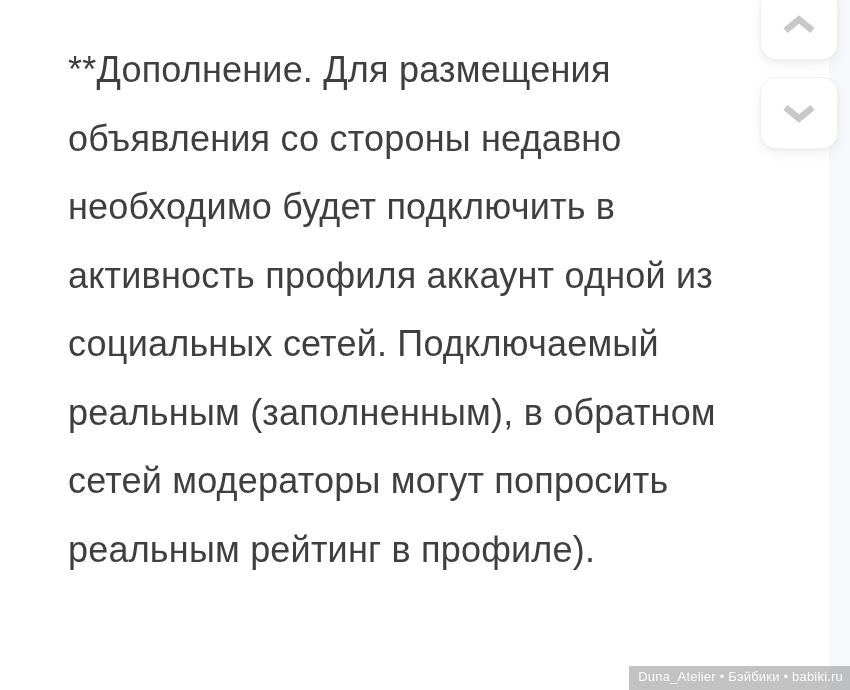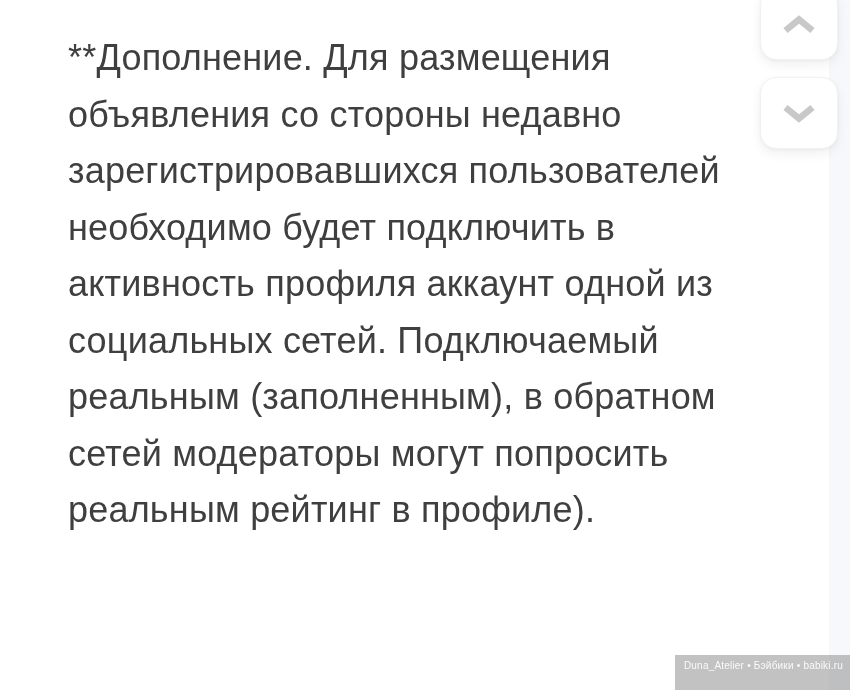--- a/index.html
+++ b/index.html
@@ -26,21 +26,21 @@
   .text-block {
     position: absolute;
     left: 68px; top: 30px;
     width: 745px;
     font-size: 36px;
     line-height: 56.5px;
     font-weight: 400;
     color: #3f3f3f;
     letter-spacing: 0.2px;
   }
-  .text-line { white-space: nowrap; }
+  .text-line { white-space: nowrap; margin-top: 12px; }
   
   .scroll-btn {
     position: absolute;
     left: 760px;
     width: 78px; height: 72px;
     background: #ffffff;
     border: 1px solid #f1f1f4;
     border-radius: 16px;
     box-shadow: 0 5px 12px rgba(0,0,0,0.06), 0 1px 3px rgba(0,0,0,0.04);
     display: flex;
@@ -49,41 +49,40 @@
     cursor: pointer;
     padding: 0;
   }
   .scroll-btn.up { top: -12px; }
   .scroll-btn.down { top: 77px; }
   .scroll-btn svg { display: block; }
   
   .watermark {
     position: absolute;
     right: 0; bottom: 0;
-    height: 35px;
+    height: 24px;
     background: rgba(143,143,143,0.55);
     color: rgba(255,255,255,0.92);
-    font-size: 10px;
+    font-size: 13px;
     line-height: 21px;
     padding: 0 7px 16px 9px;
     letter-spacing: 0.2px;
     white-space: nowrap;
   }
 </style>
 </head>
 <body>
 
 <div class="stage">
 
   <div class="gutter"></div>
 
   <div class="text-block">
     <div class="text-line">**Дополнение. Для размещения</div>
     <div class="text-line">объявления со стороны недавно</div>
-    <div class="text-line">зарегистрировавшихся пользователей</div>
     <div class="text-line">необходимо будет подключить в</div>
     <div class="text-line">активность профиля аккаунт одной из</div>
     <div class="text-line">социальных сетей. Подключаемый</div>
     <div class="text-line">реальным (заполненным), в обратном</div>
     <div class="text-line">сетей модераторы могут попросить</div>
     <div class="text-line">реальным рейтинг в профиле).</div>
   </div>
 
   <button class="scroll-btn up" type="button">
     <span>

